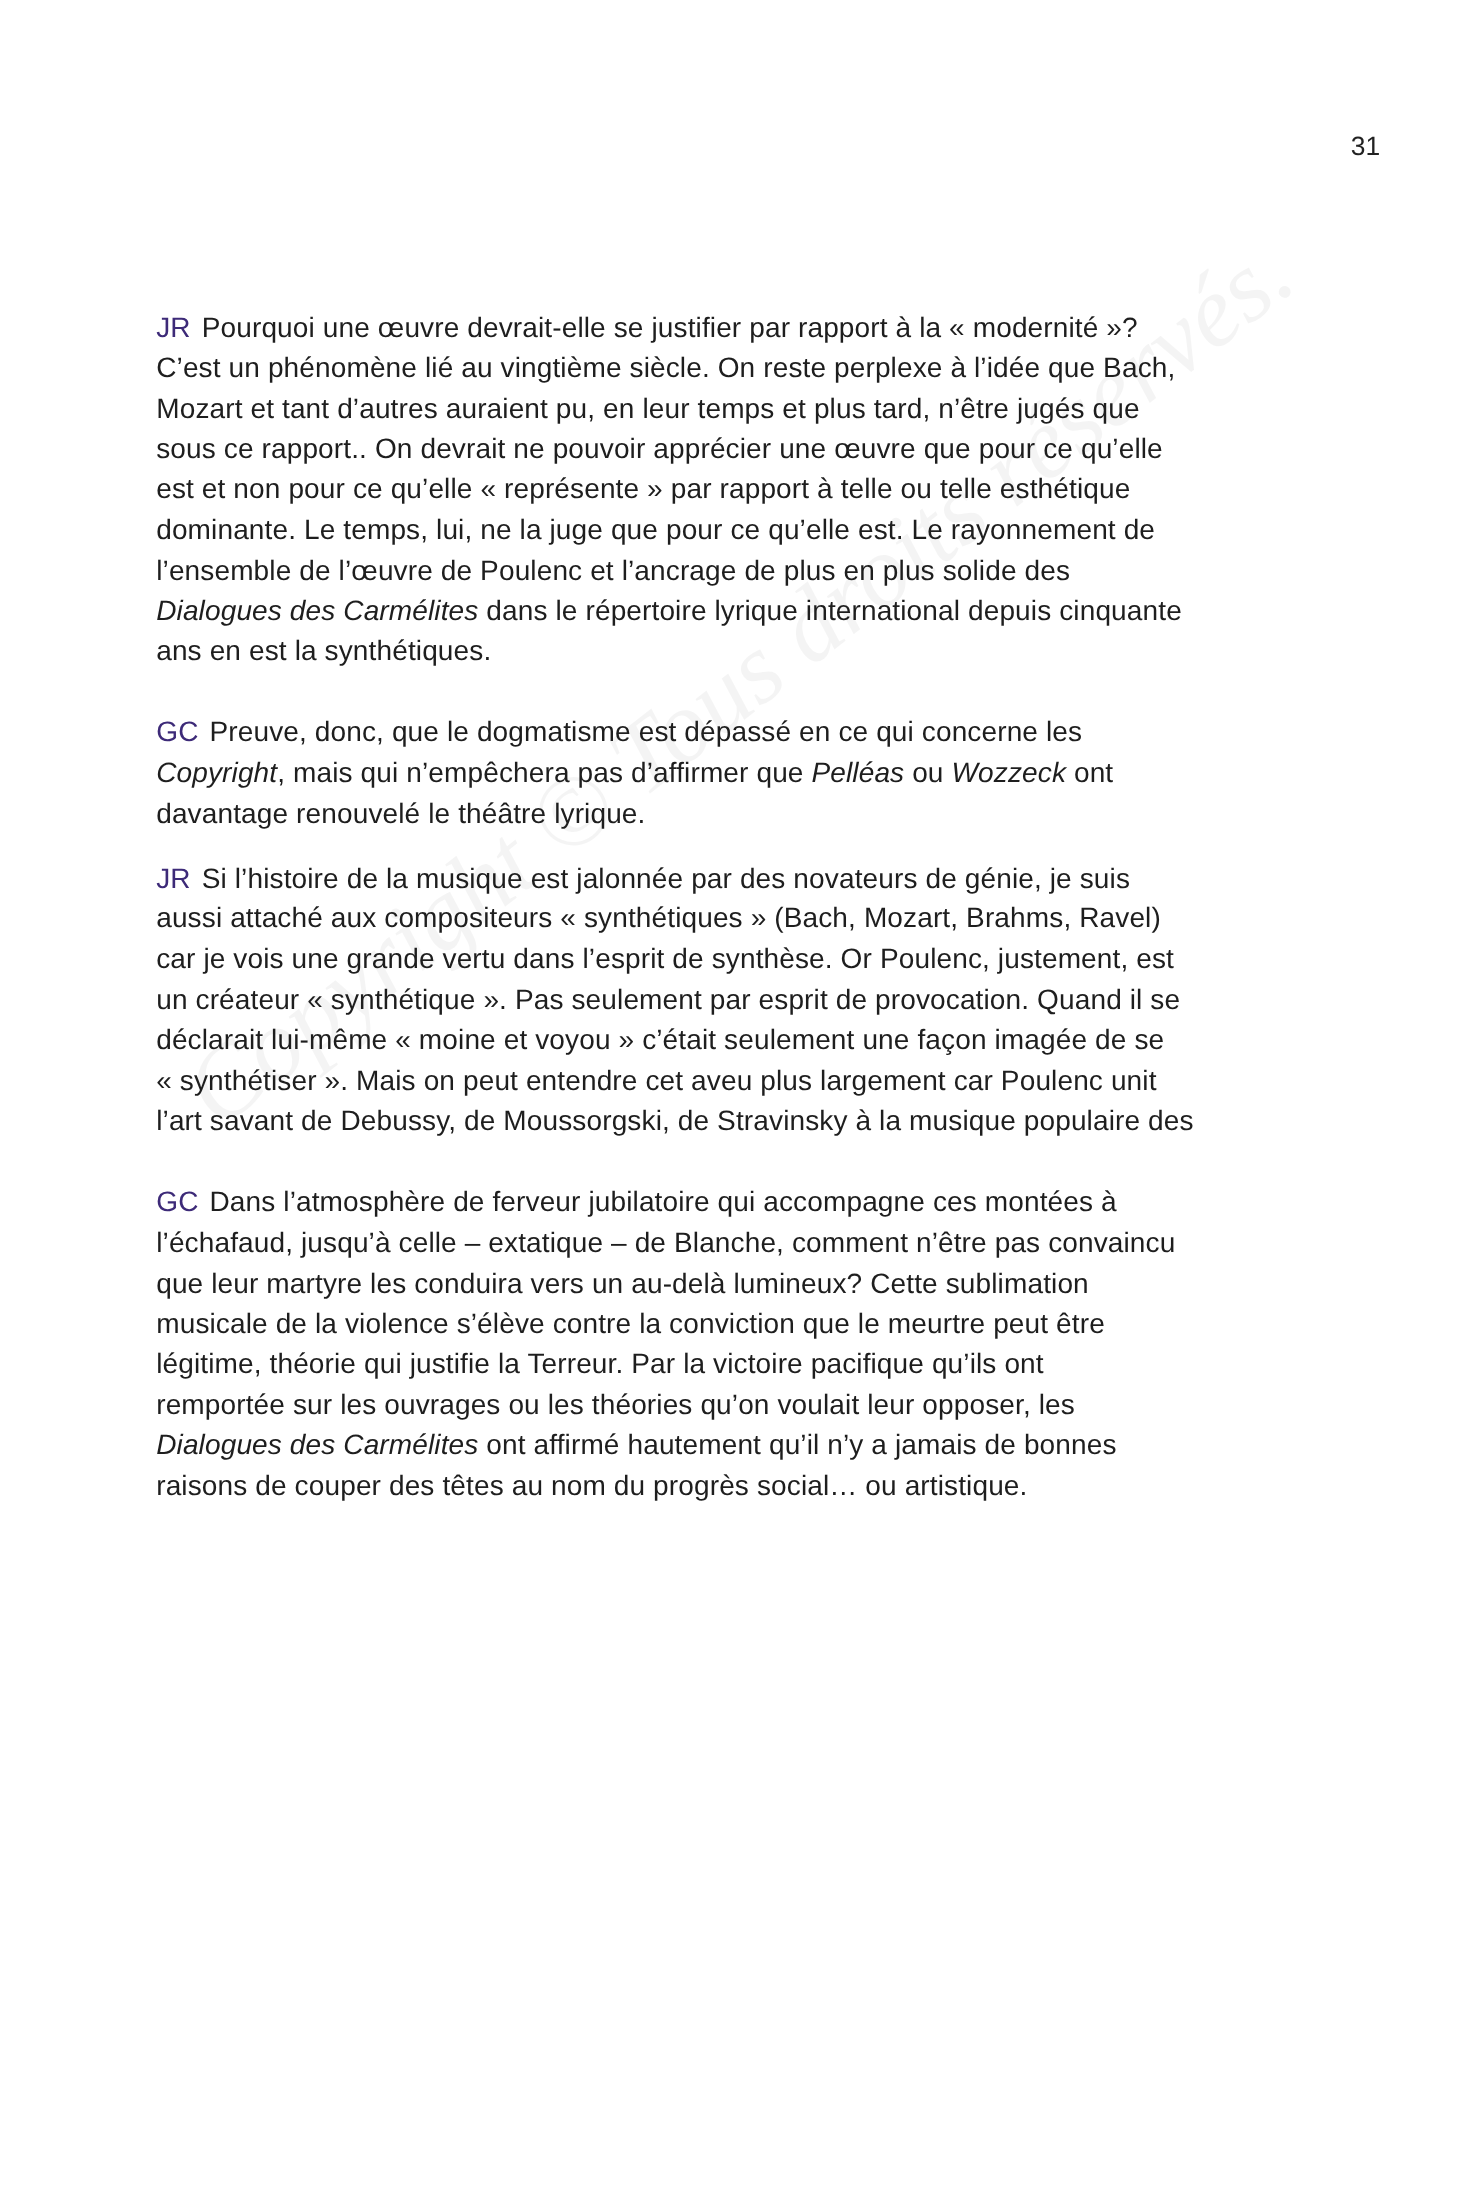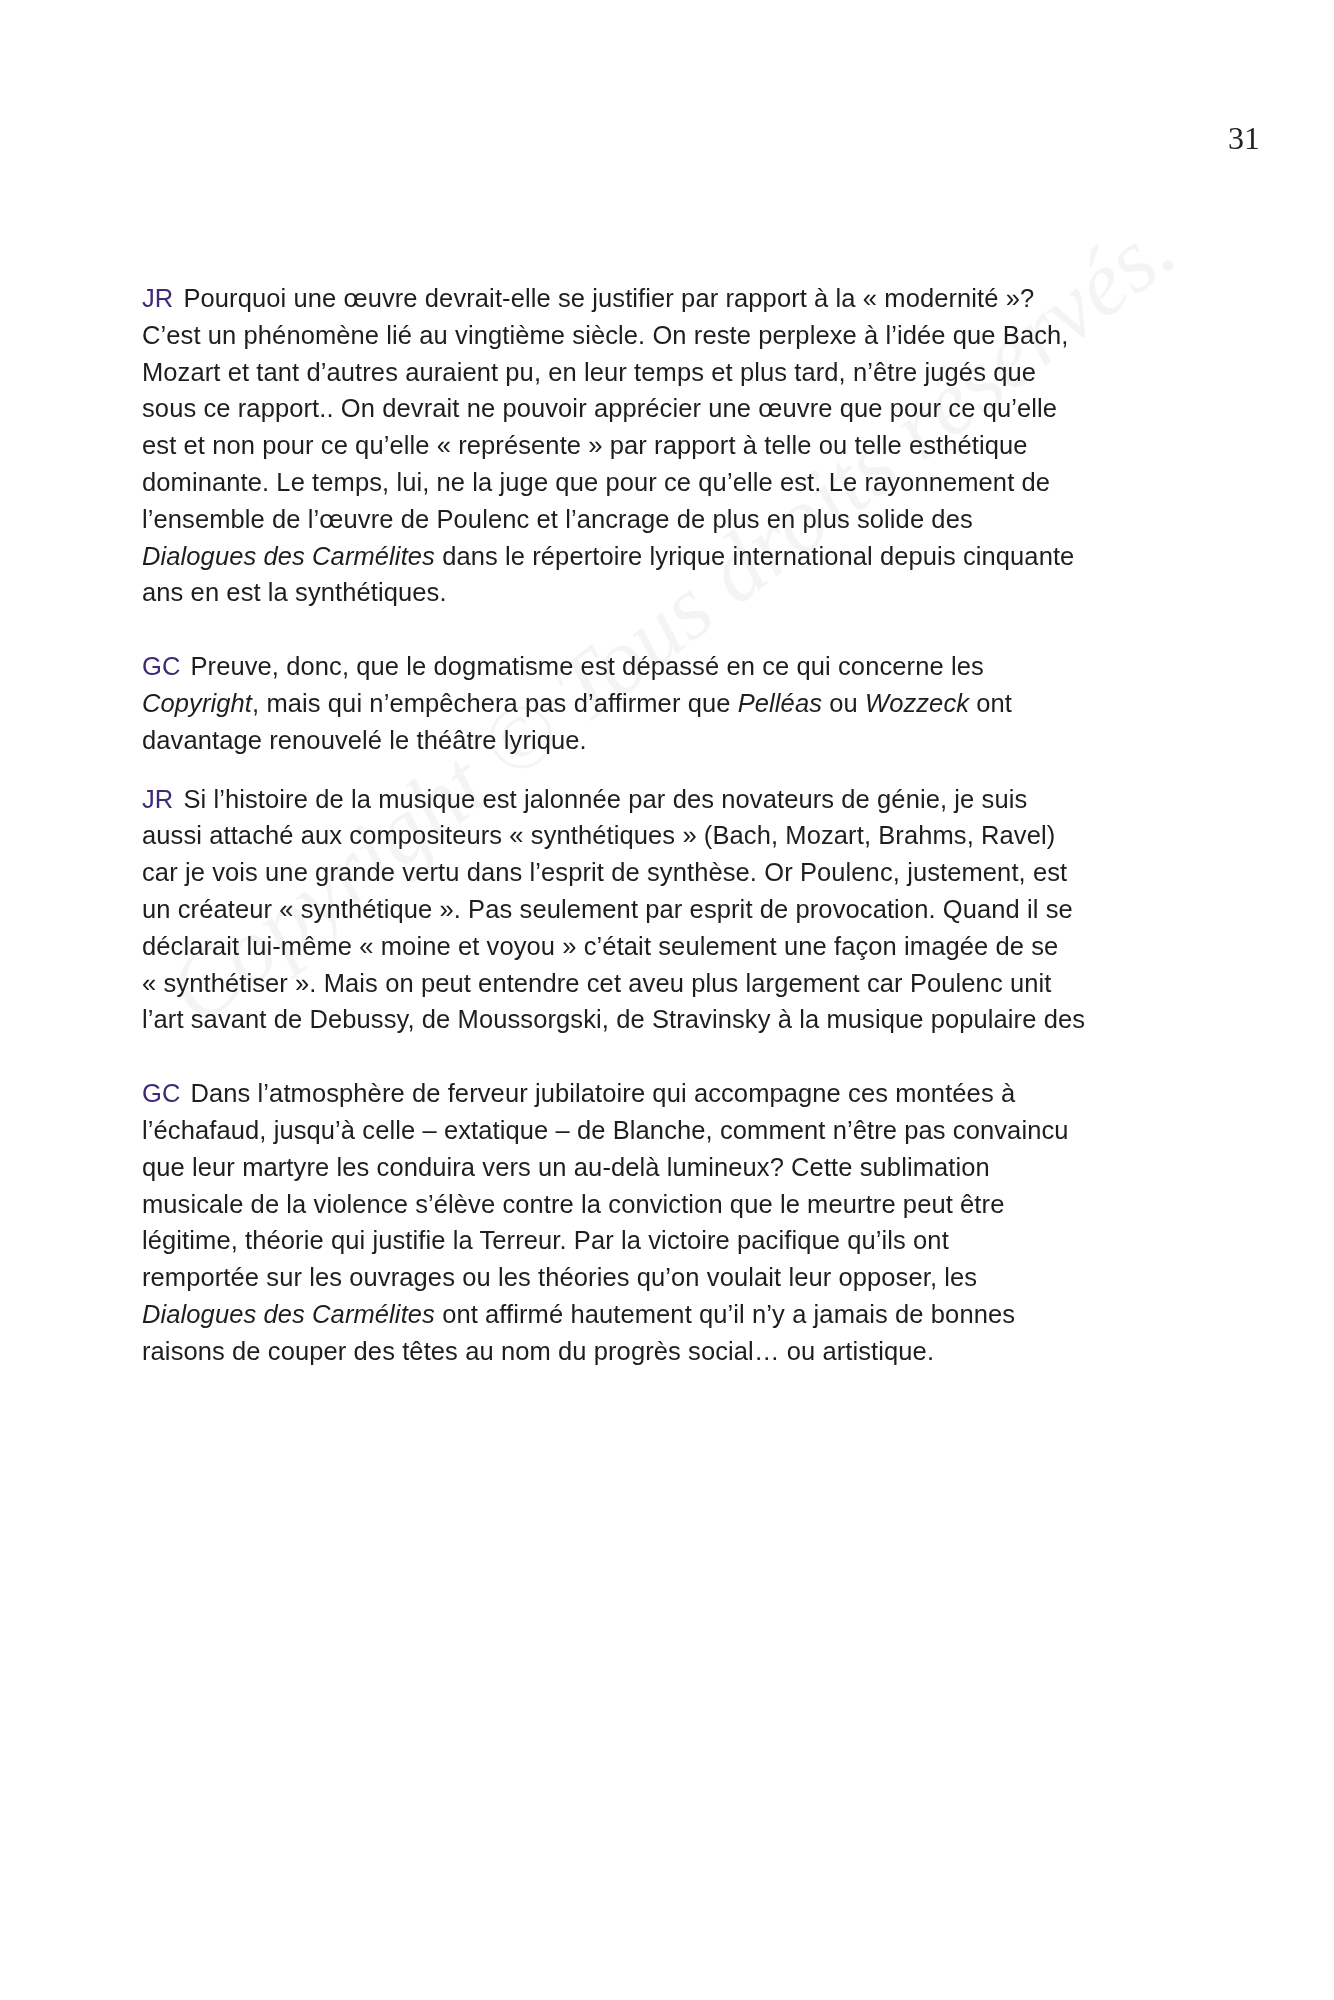--- a/index.html
+++ b/index.html
@@ -12,22 +12,22 @@
       height: 2000px;
       position: relative;
       overflow: hidden;
       font-family: "Liberation Sans", sans-serif;
       color: #1e1e1e;
     }
     .page-number {
       position: absolute;
       top: 120px;
       left: 1228px;
-      font-family: Liberation Serif, serif;
-      font-size: 32px;
+      font-family: Liberation Sans, sans-serif;
+      font-size: 24px;
       color: #222;
     }
     .content {
       position: absolute;
       left: 142px;
       top: 280px;
       width: 1060px;
     }
     .para {
       font-size: 25.5px;

